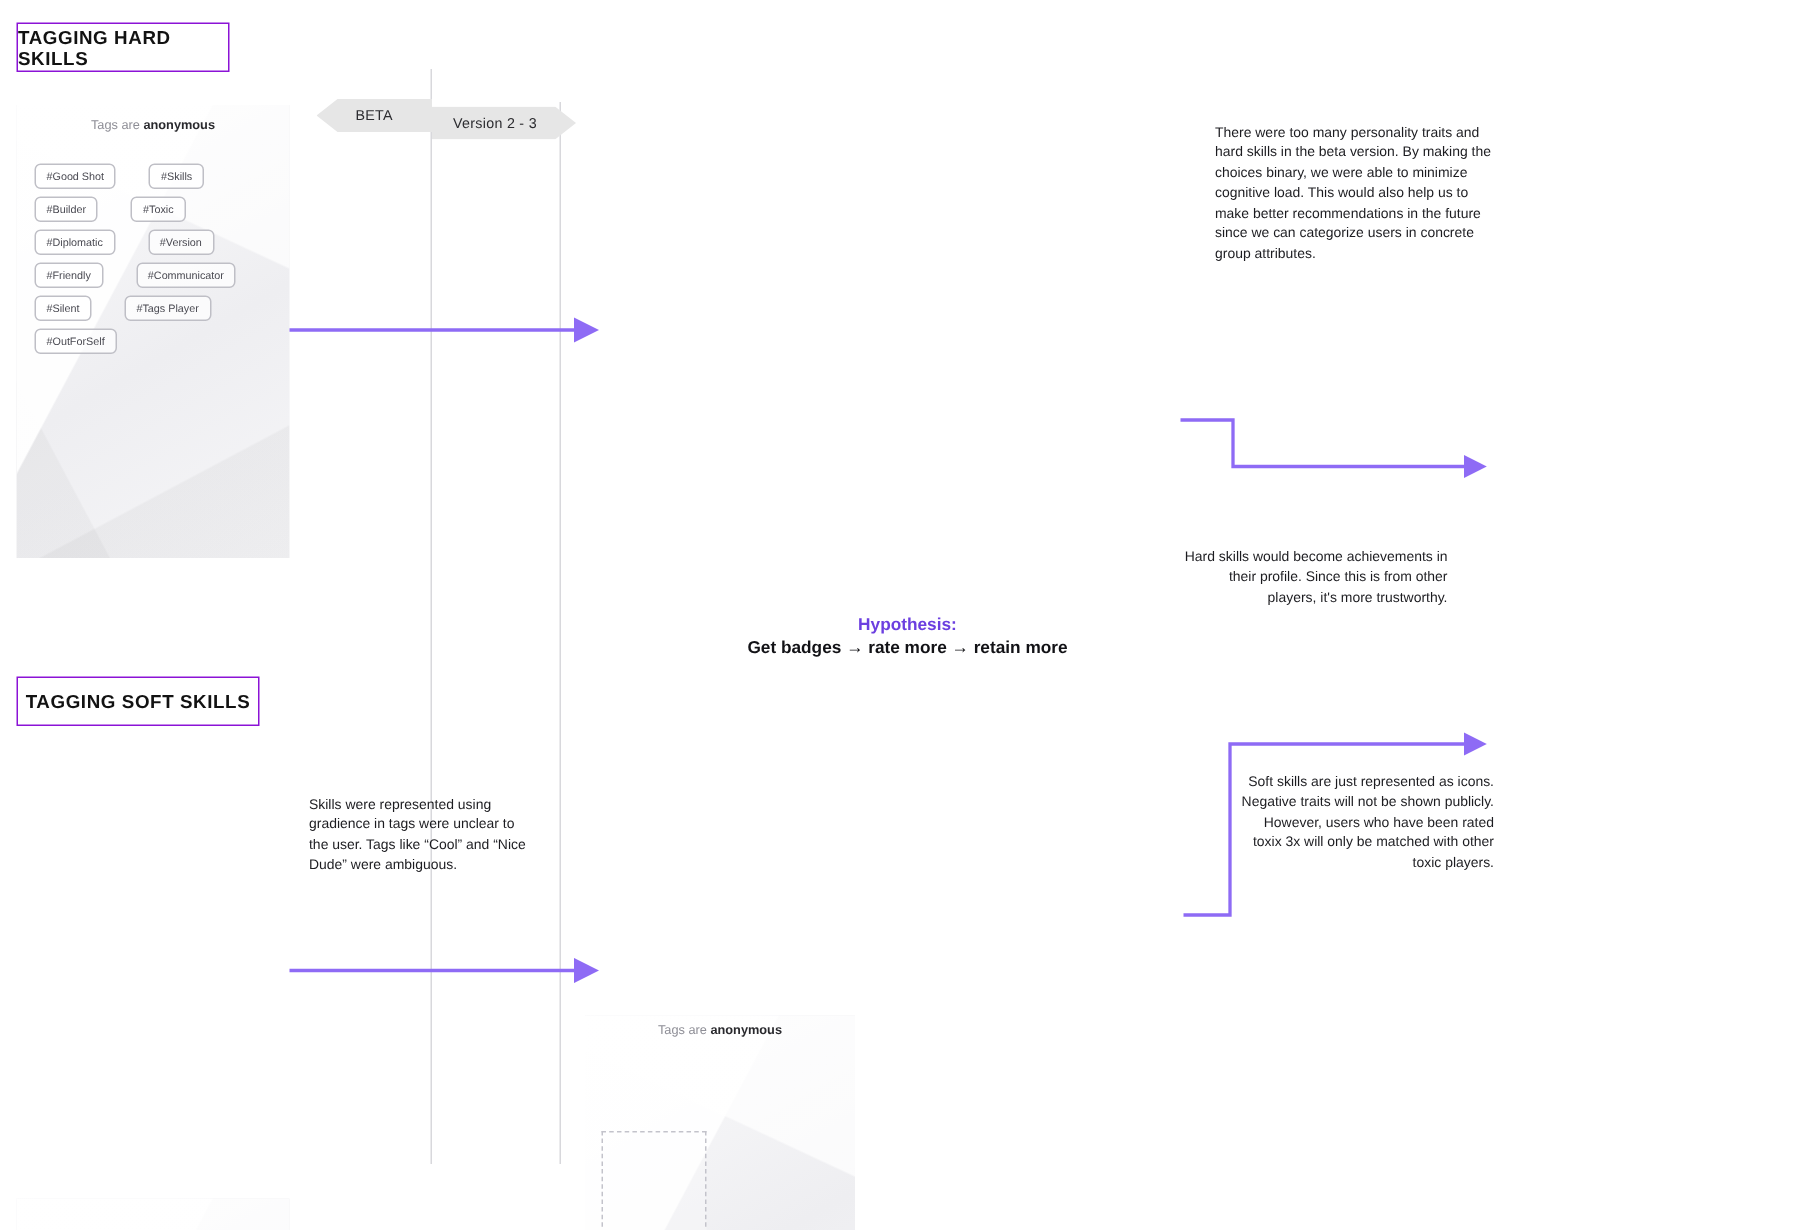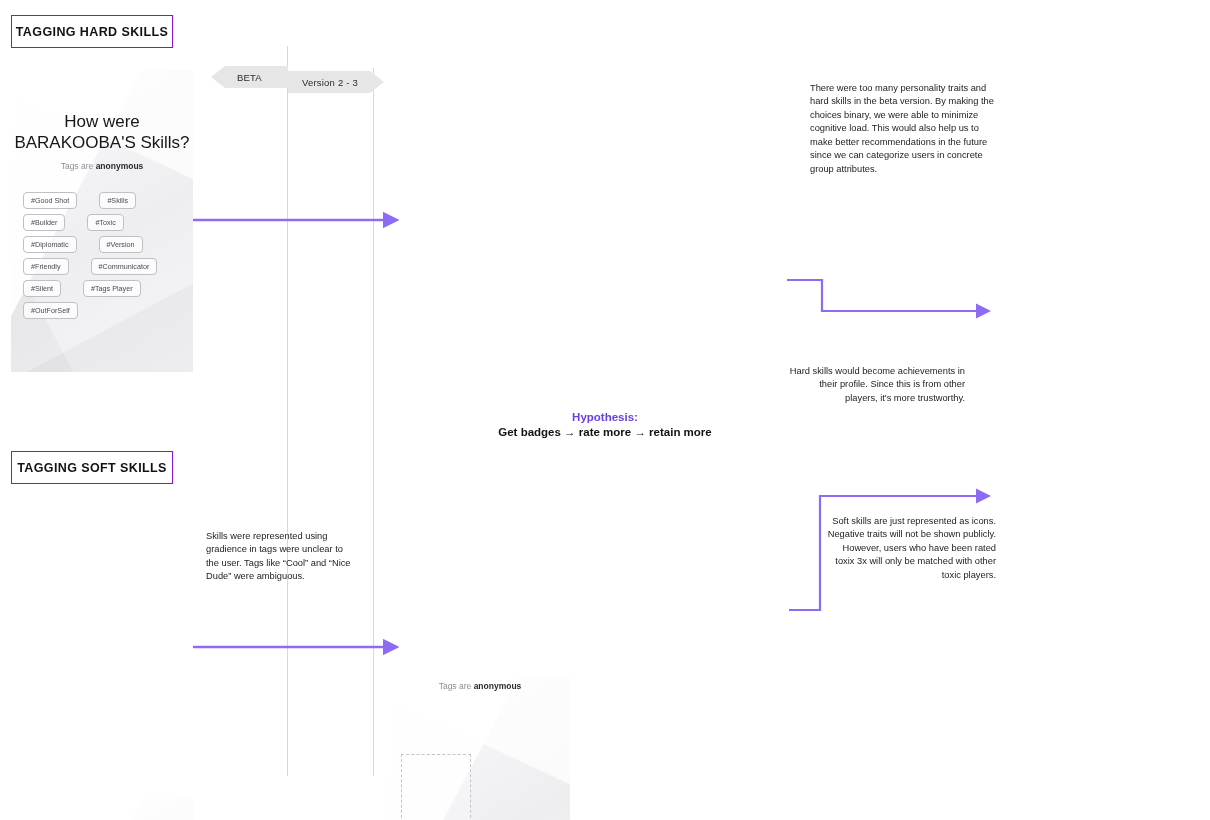--- a/index.html
+++ b/index.html
@@ -84,32 +84,28 @@
 <div class="abs vline" style="left:287px; top:46px; height:730px;"></div>
 <div class="abs vline" style="left:373px; top:68px; height:708px;"></div>
 
 <div class="abs ribbon left" style="left:211px; top:66px; width:77px;">
   <span>BETA</span>
 </div>
 <div class="abs ribbon right" style="left:288px; top:71px; width:96px;">
   <span>Version 2 - 3</span>
 </div>
 
-<div class="abs section-title" style="left:11px; top:15px; width:162px; height:33px;">
+<div class="abs section-title" style="left:11px; top:15px; width:142px; height:33px;">
   <span>TAGGING HARD SKILLS</span>
 </div>
 <div class="abs section-title" style="left:11px; top:451px; width:162px; height:33px;">
   <span>TAGGING SOFT SKILLS</span>
 </div>
 
 <div class="abs phone" style="left:11px; top:70px; width:182px; height:302px;">
-  <div class="q-title big" style="margin-top:42px;">
-    <div>How were</div>
-    <div>BARAKOOBA'S Skills?</div>
-  </div>
   <div class="anon">
     <span>Tags are </span><b>anonymous</b>
   </div>
   <div class="tagwrap" style="margin:21px 12px 0 12px;">
     <span class="tag">#Good Shot</span>
     <span class="tag">#Skills</span>
     <span class="tag">#Builder</span>
     <span class="tag">#Toxic</span>
     <span class="tag">#Diplomatic</span>
     <span class="tag">#Version</span>

